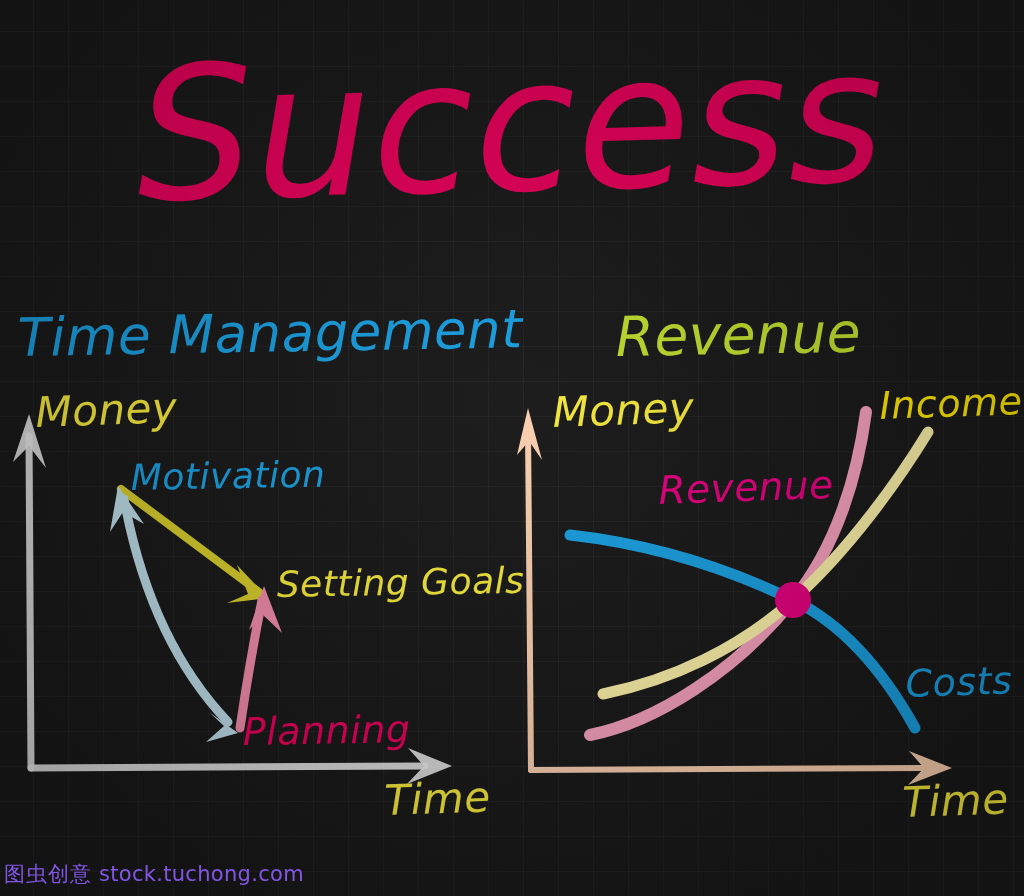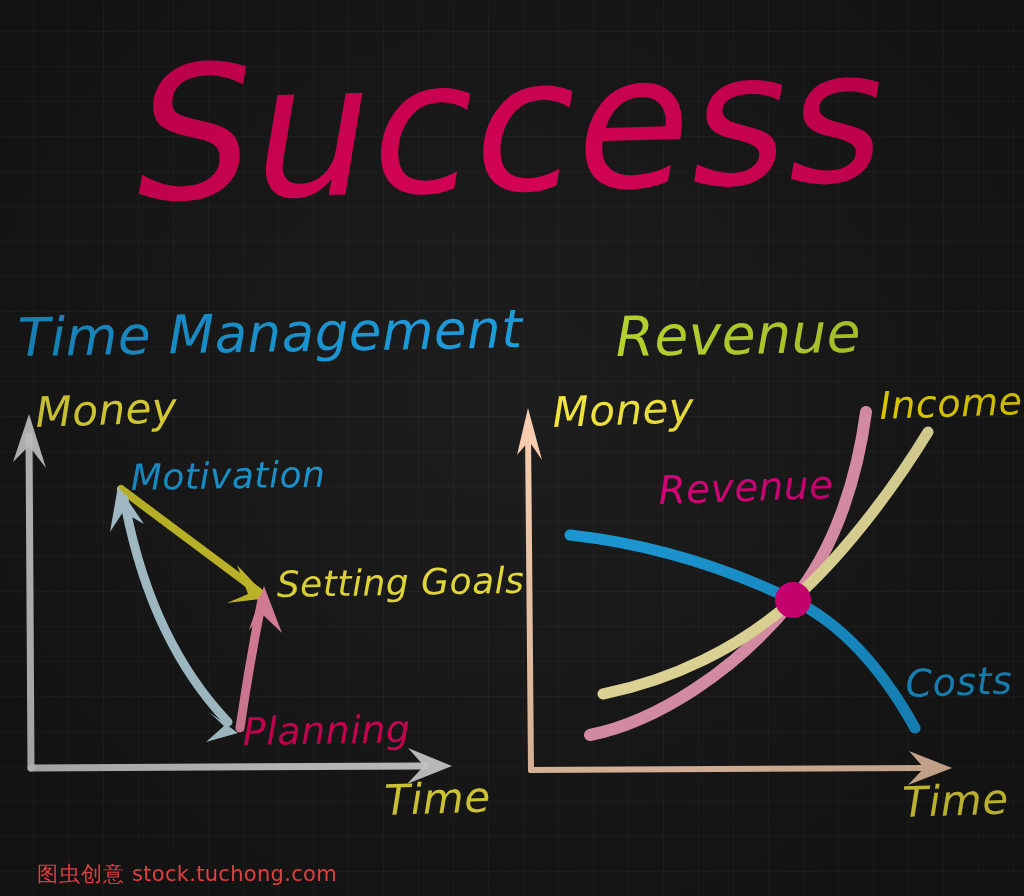--- a/index.html
+++ b/index.html
@@ -42,27 +42,26 @@
   .hand {
     font-family: "DejaVu Sans", sans-serif;
     font-weight: 400;
     letter-spacing: 0.5px;
   }
   
   #watermark {
     position: absolute;
     left: 4px;
     bottom: 8px;
-    color: #ef4444;
+    color: #8b5cf6;
     font-size: 21px;
     font-family: "DejaVu Sans", sans-serif;
     letter-spacing: 0.3px;
     white-space: nowrap;
     opacity: 0.92;
-    margin-left: 33px;
   }
   #watermark .cn { letter-spacing: 1px; }
 </style>
 </head>
 <body>
 
 <div id="stage">
 
   <div id="grid"></div>
 

